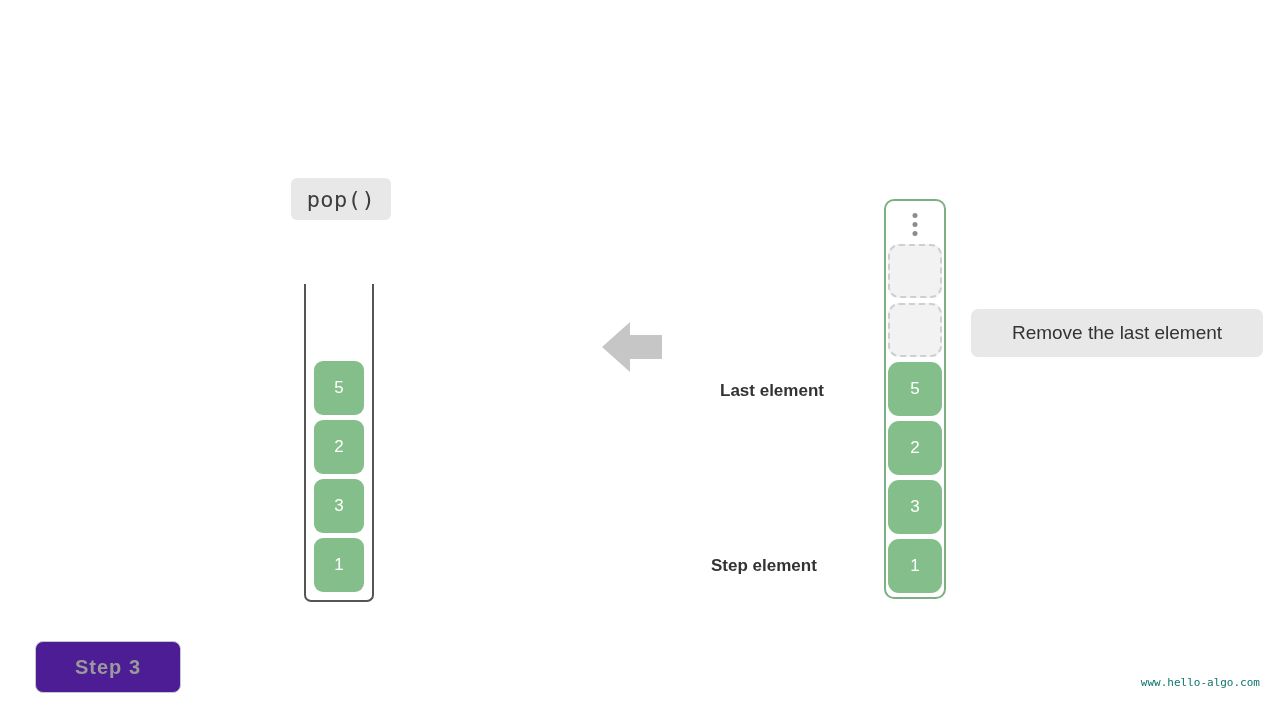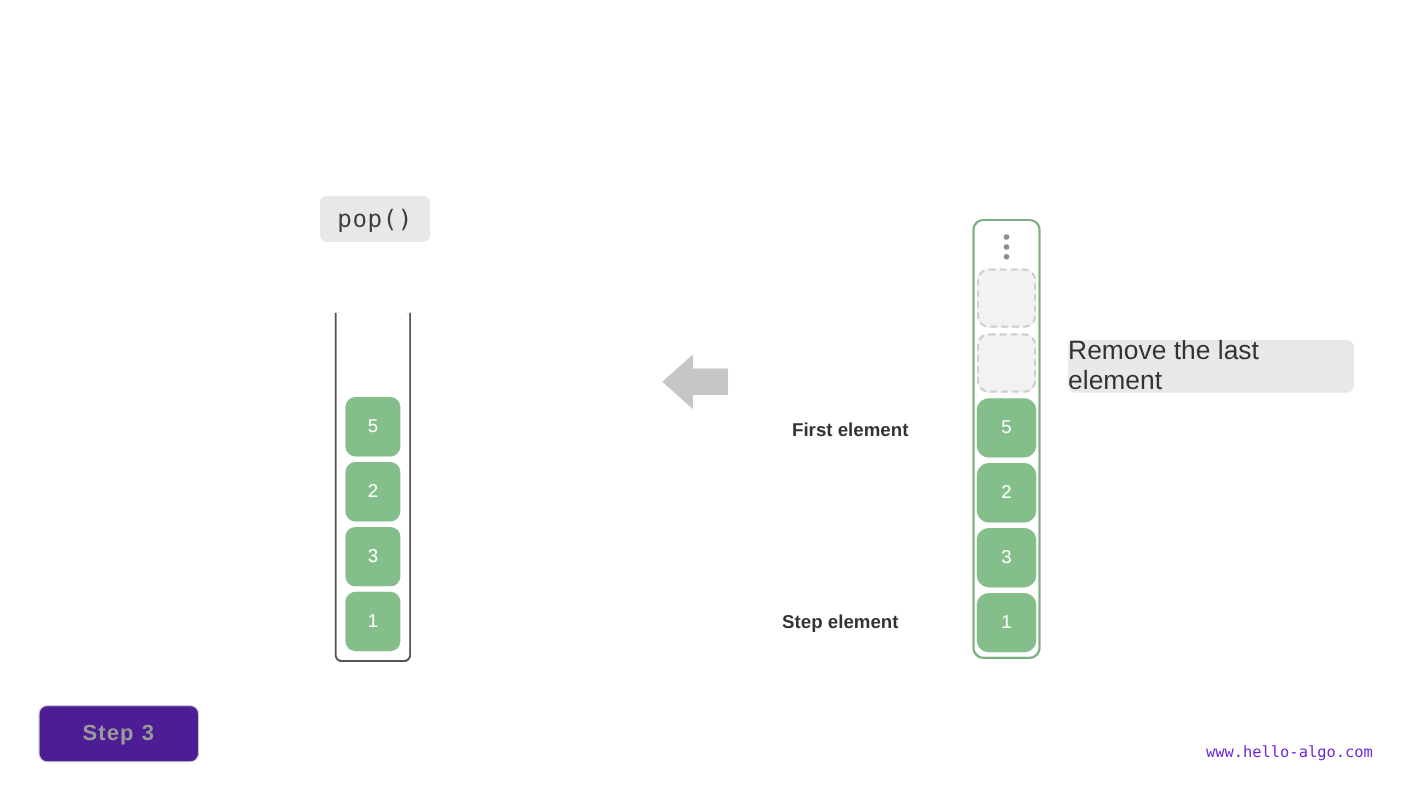--- a/index.html
+++ b/index.html
@@ -157,28 +157,28 @@
     justify-content: center;
     color: #ffffff;
     font-size: 17px;
   }
 
   
   .side-note {
     position: absolute;
     left: 971px;
     top: 309px;
-    width: 260px;
+    width: 292px;
     height: 48px;
     background: #e8e8e8;
     border-radius: 7px;
     display: flex;
     align-items: center;
     justify-content: center;
-    font-size: 24px;
+    font-size: 19px;
     color: #333333;
   }
 
   
   .step-badge {
     position: absolute;
     left: 35px;
     top: 641px;
     width: 146px;
     height: 52px;
@@ -192,25 +192,25 @@
     font-family: Liberation Sans, sans-serif;
     font-size: 20px;
     font-weight: bold;
     color: #9a9a9a;
     letter-spacing: 1px;
   }
 
   
   .watermark {
     position: absolute;
-    right: 32px;
+    right: 20px;
     top: 676px;
     font-family: "DejaVu Sans Mono", monospace;
-    font-size: 14px;
-    color: #6d28d9;
+    font-size: 11px;
+    color: #0f766e;
   }
 </style>
 </head>
 <body>
 
 <div class="stage">
 
   <div class="op-label">pop()</div>
 
   <div class="left-stack">
@@ -222,21 +222,21 @@
     </div>
   </div>
 
   <div class="arrow-left">
     <svg width="60" height="54" viewBox="0 0 60 54" xmlns="http://www.w3.org/2000/svg">
       <polygon points="0,27 28,2 28,15 60,15 60,39 28,39 28,52" fill="#c6c6c6"></polygon>
     </svg>
   </div>
 
 
-  <div class="annot annot-last">First element</div>
+  <div class="annot annot-last">Last element</div>
   <div class="annot annot-first">Step element</div>
 
   <div class="right-array">
     <div class="ellipsis-dots">
       <span></span>
       <span></span>
       <span></span>
     </div>
     <div class="cell-empty"></div>
     <div class="cell-empty"></div>

